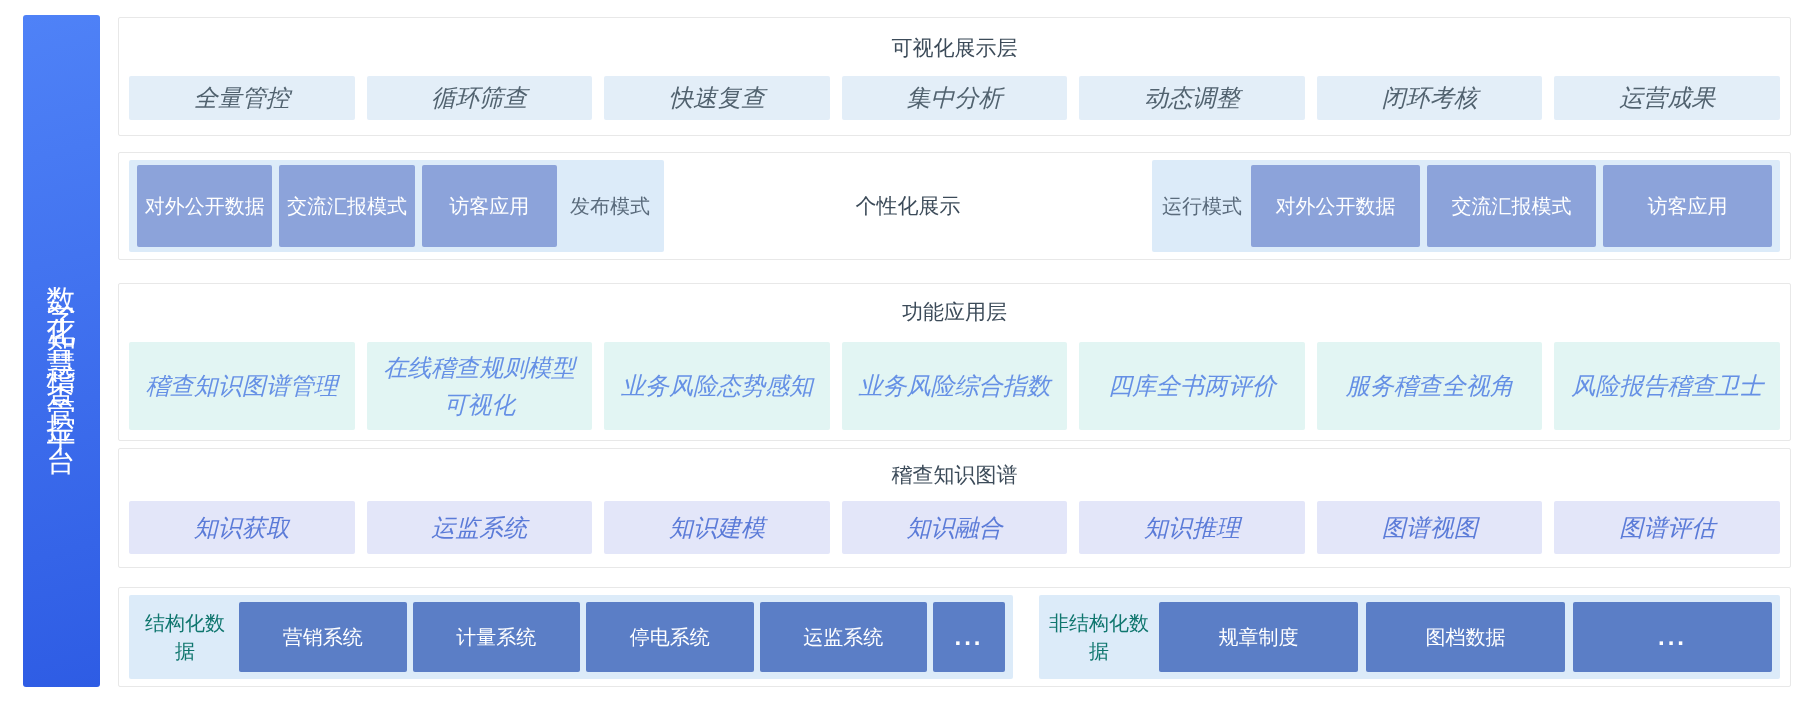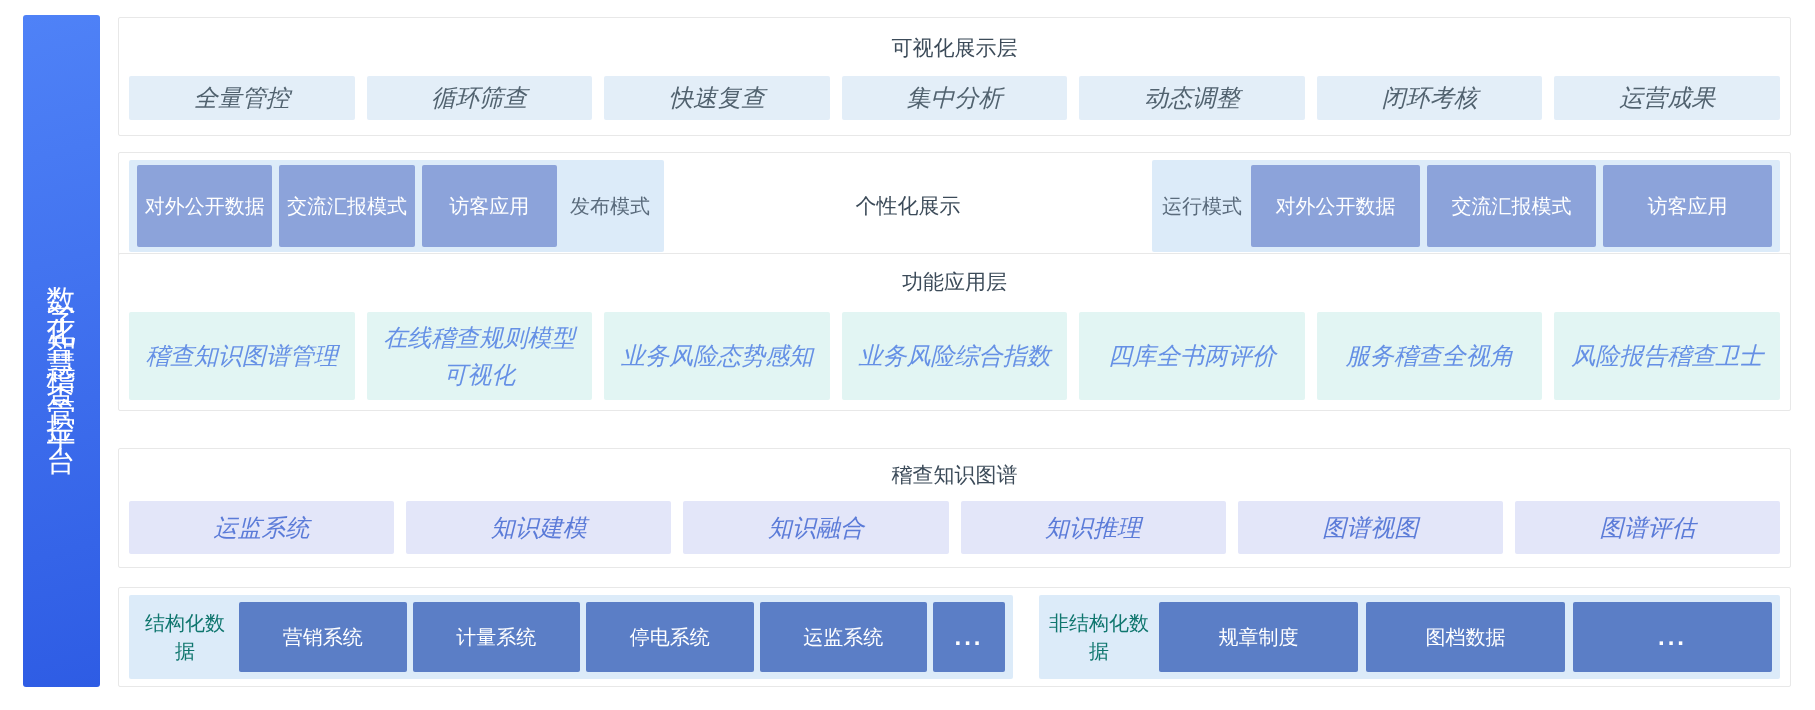--- a/index.html
+++ b/index.html
@@ -63,21 +63,21 @@
     color: #5A6B7C; font-size: 20px; text-align: center; line-height: 1.4;
   }
   #publish-panel .mode-label { flex: 0 0 92px; }
   #running-panel .mode-label { flex: 0 0 84px; }
   .personal {
     flex: 1 1 0; display: flex; align-items: center; justify-content: center;
     font-size: 21px; color: #3C4B59;
   }
 
   
-  #row-func { top: 253px; height: 158px; }
+  #row-func { top: 283px; height: 158px; }
   #row-func .row-title { padding-top: 14px; }
   #row-func .items { margin-top: 16px; }
   #row-func .item { height: 88px; background: #E2F5F3; color: #6590E5; }
 
   
   #row-kg { top: 448px; height: 120px; }
   #row-kg .row-title { padding-top: 12px; }
   #row-kg .items { margin-top: 12px; }
   #row-kg .item { height: 53px; background: #E3E6F9; color: #5B7BD8; }
 
@@ -140,20 +140,21 @@
     <div class="item">业务风险综合指数</div>
     <div class="item">四库全书两评价</div>
     <div class="item">服务稽查全视角</div>
     <div class="item">风险报告稽查卫士</div>
   </div>
 </div>
 
 <div class="row" id="row-kg">
   <div class="row-title">稽查知识图谱</div>
   <div class="items">
+    <div class="item">知识获取</div>
     <div class="item">运监系统</div>
     <div class="item">知识建模</div>
     <div class="item">知识融合</div>
     <div class="item">知识推理</div>
     <div class="item">图谱视图</div>
     <div class="item">图谱评估</div>
   </div>
 </div>
 
 <div class="row row-flex" id="row-data">

